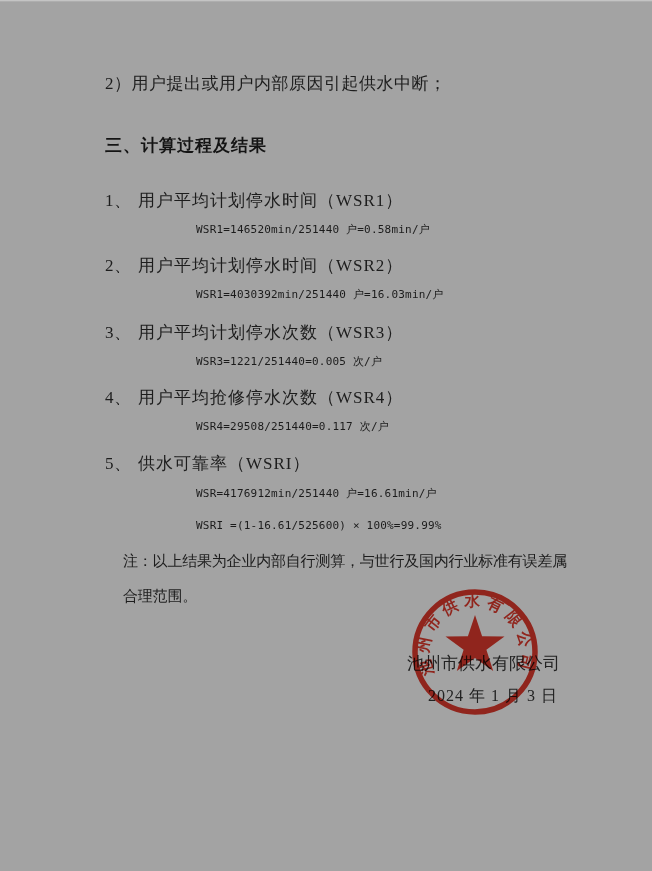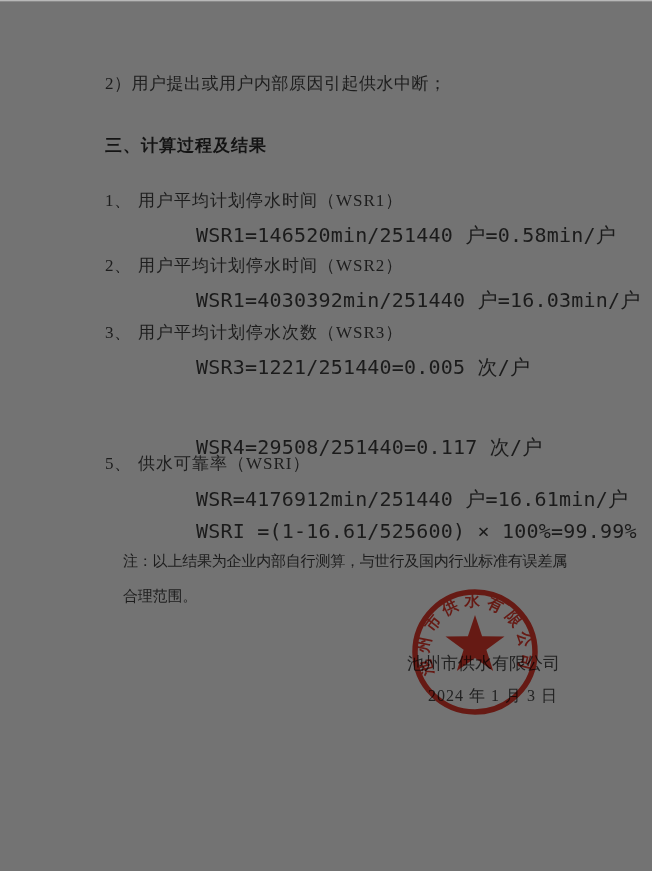--- a/index.html
+++ b/index.html
@@ -4,21 +4,21 @@
 <style>
   html, body {
     margin: 0;
     padding: 0;
     background: #ffffff;
   }
   .page {
     position: relative;
     width: 652px;
     height: 871px;
-    background: #737373;
+    background: #a3a3a3;
     overflow: hidden;
     color: #1d1d1d;
     font-family: "Liberation Serif", "DejaVu Serif", serif;
   }
   .page-top-edge {
     position: absolute;
     top: 0; left: 0; right: 0;
     height: 2px;
     background: linear-gradient(#cfcfcf, rgba(255,255,255,0));
   }
@@ -39,21 +39,21 @@
     display: inline-block;
     width: 33px;
   }
   .item .title {
     letter-spacing: 1px;
   }
   .formula {
     position: absolute;
     left: 196px;
     font-family: "DejaVu Sans Mono", "Liberation Mono", monospace;
-    font-size: 20px;
+    font-size: 11px;
     letter-spacing: 0.2px;
     white-space: nowrap;
     color: #1b1b1b;
     line-height: 1.1;
   }
   .note {
     font-size: 15px;
     letter-spacing: -0.2px;
     margin-left: 18px;
   }
@@ -109,21 +109,24 @@
   <div class="tline item" style="top:257px">
     <span class="num">2、</span><span class="title">用户平均计划停水时间（WSR2）</span>
   </div>
   <div class="formula" style="top:289px">WSR1=4030392min/251440 户=16.03min/户</div>
 
   <div class="tline item" style="top:324px">
     <span class="num">3、</span><span class="title">用户平均计划停水次数（WSR3）</span>
   </div>
   <div class="formula" style="top:356px">WSR3=1221/251440=0.005 次/户</div>
 
-  <div class="formula" style="top:436px">WSR4=29508/251440=0.117 次/户</div>
+  <div class="tline item" style="top:389px">
+    <span class="num">4、</span><span class="title">用户平均抢修停水次数（WSR4）</span>
+  </div>
+  <div class="formula" style="top:421px">WSR4=29508/251440=0.117 次/户</div>
 
   <div class="tline item" style="top:455px">
     <span class="num">5、</span><span class="title">供水可靠率（WSRI）</span>
   </div>
   <div class="formula" style="top:488px">WSR=4176912min/251440 户=16.61min/户</div>
   <div class="formula" style="top:520px">WSRI =(1-16.61/525600) × 100%=99.99%</div>
 
   <div class="tline note" style="top:553px">注：以上结果为企业内部自行测算，与世行及国内行业标准有误差属</div>
   <div class="tline note" style="top:588px">合理范围。</div>
 

